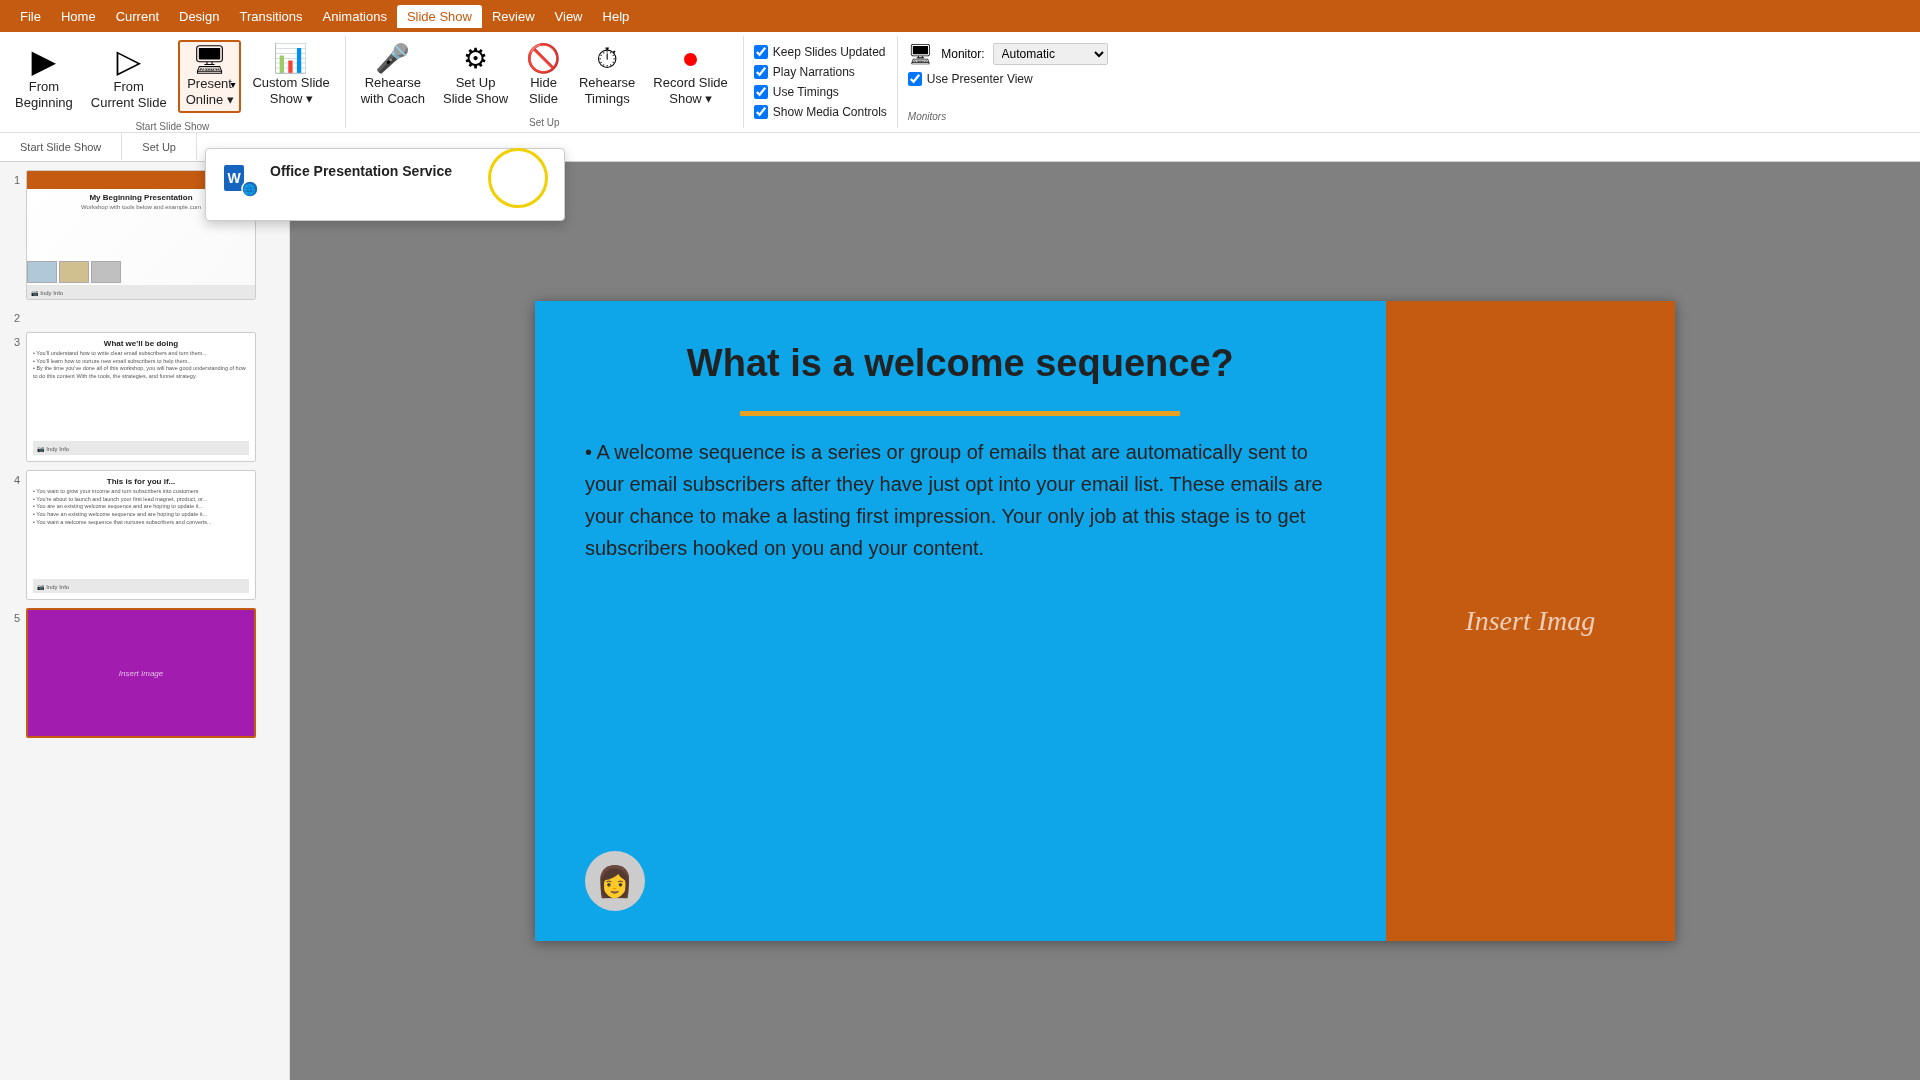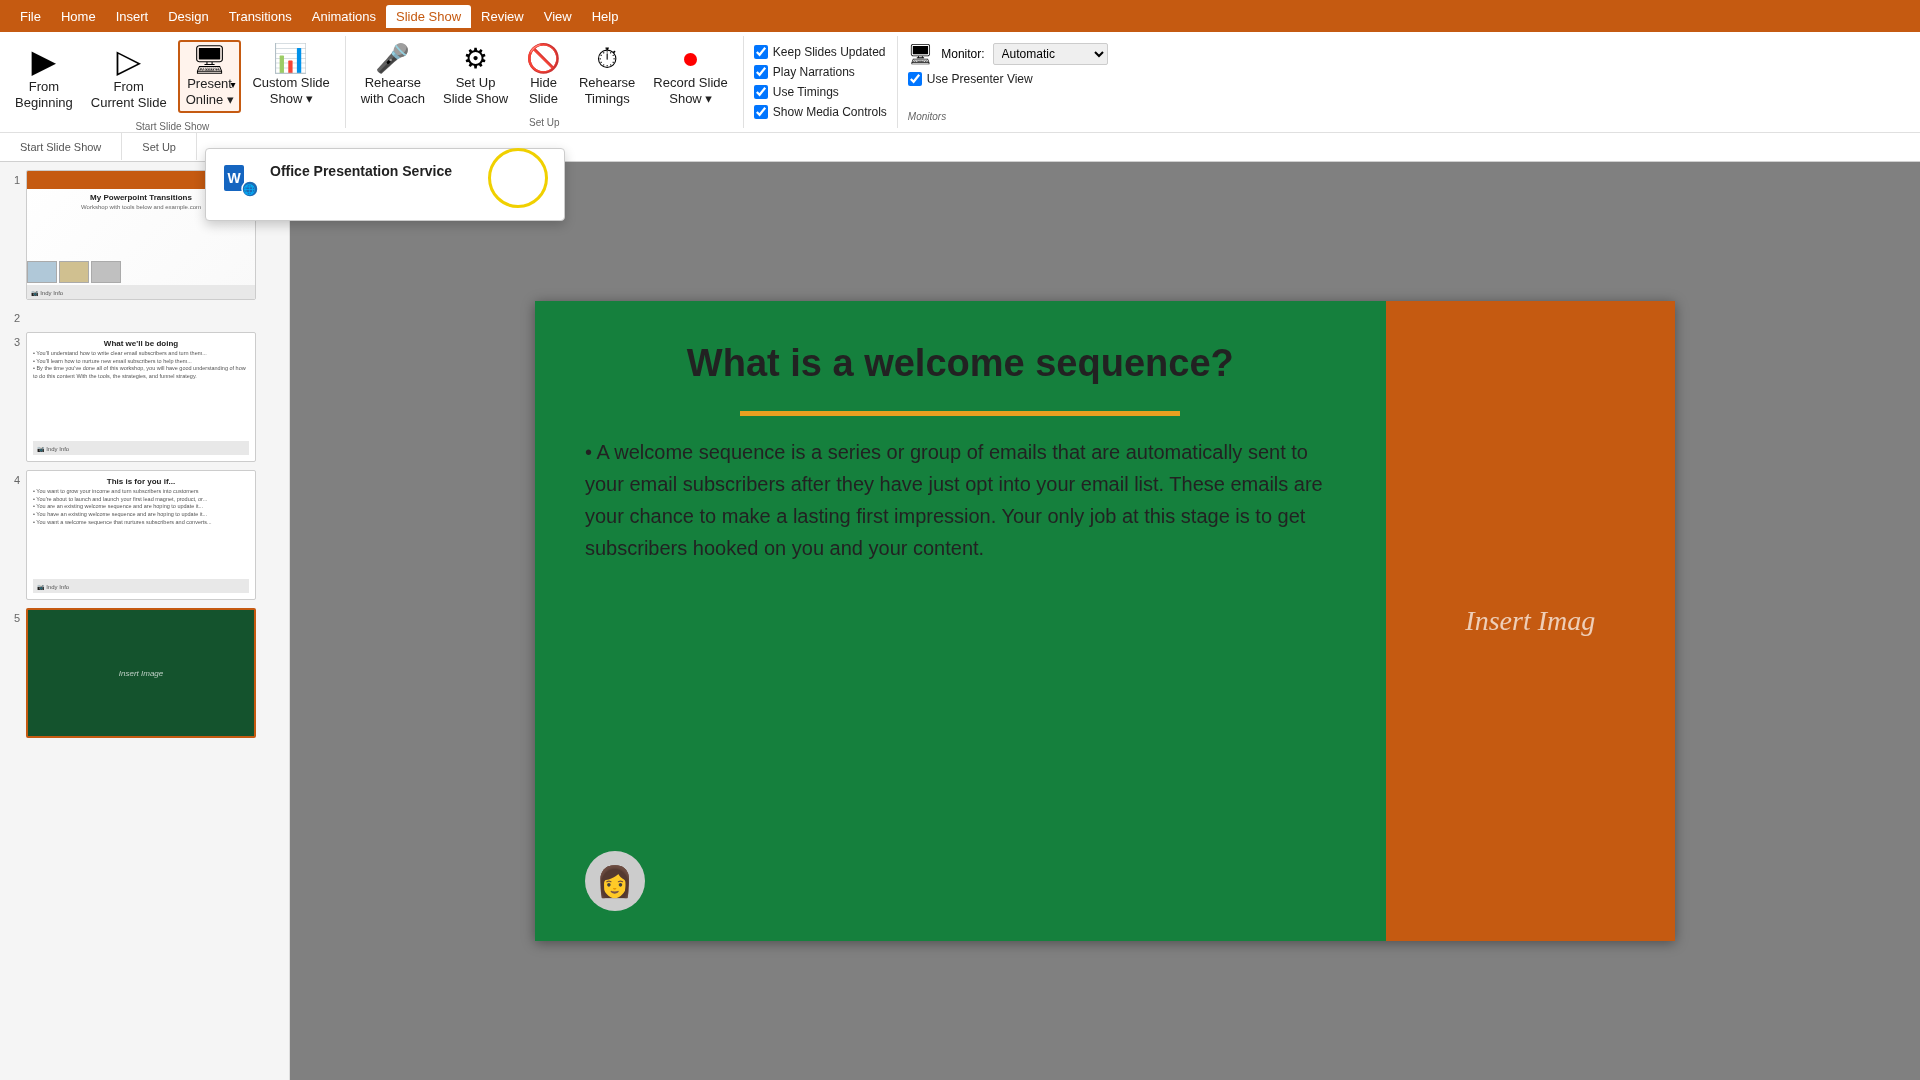--- a/index.html
+++ b/index.html
@@ -208,21 +208,21 @@
     .slide-canvas {
       width: 1140px;
       height: 640px;
       background: white;
       display: flex;
       position: relative;
       box-shadow: 0 2px 12px rgba(0,0,0,0.4);
     }
     .slide-left {
       width: 852px;
-      background: #15803d;
+      background: #0ea5e9;
       padding: 40px 50px;
       display: flex;
       flex-direction: column;
     }
     .slide-right {
       width: 290px;
       background: #c55a11;
       display: flex;
       align-items: center;
       justify-content: center;
@@ -363,21 +363,21 @@
     .mini-photo.p1 { background: #b0c8d8; }
     .mini-photo.p2 { background: #d0c090; }
     .mini-photo.p3 { background: #c0c0c0; }
   </style>
 </head>
 <body>
 
 <div class="menu-bar">
   <span>File</span>
   <span>Home</span>
-  <span>Insert</span>
+  <span>Current</span>
   <span>Design</span>
   <span>Transitions</span>
   <span>Animations</span>
   <span class="active">Slide Show</span>
   <span>Review</span>
   <span>View</span>
   <span>Help</span>
 </div>
 
 <div class="ribbon">
@@ -492,21 +492,21 @@
 <div class="main-area">
 
   <div class="slide-panel">
 
     <div class="slide-thumb">
       <span class="slide-num">1</span>
       <div class="slide-img thumb1">
         <div class="mini-slide">
           <div class="mini-orange-bar"></div>
           <div class="mini-content">
-            <div class="mini-title">My Powerpoint Transitions</div>
+            <div class="mini-title">My Beginning Presentation</div>
             <div style="font-size:6px; text-align:center; color:#666;">Workshop with tools below and example.com</div>
           </div>
           <div class="mini-photos">
             <div class="mini-photo p1"></div>
             <div class="mini-photo p2"></div>
             <div class="mini-photo p3"></div>
           </div>
           <div class="mini-footer">
             <div style="font-size:6px; color:#555;">📷 Indy Info</div>
           </div>
@@ -551,21 +551,21 @@
             <div style="font-size:6px; color:#555;">📷 Indy Info</div>
           </div>
         </div>
       </div>
     </div>
 
     <div class="slide-thumb">
       <span class="slide-num">5</span>
       <div class="slide-img active">
         <div class="mini-slide">
-          <div style="background:#14532d; height:100%; display:flex; align-items:center; justify-content:center;">
+          <div style="background:#a21caf; height:100%; display:flex; align-items:center; justify-content:center;">
             <span style="font-size:8px; color:rgba(255,255,255,0.7); font-style:italic;">Insert Image</span>
           </div>
         </div>
       </div>
     </div>
 
   </div>
 
   <div class="canvas-area">
     <div class="slide-canvas">

